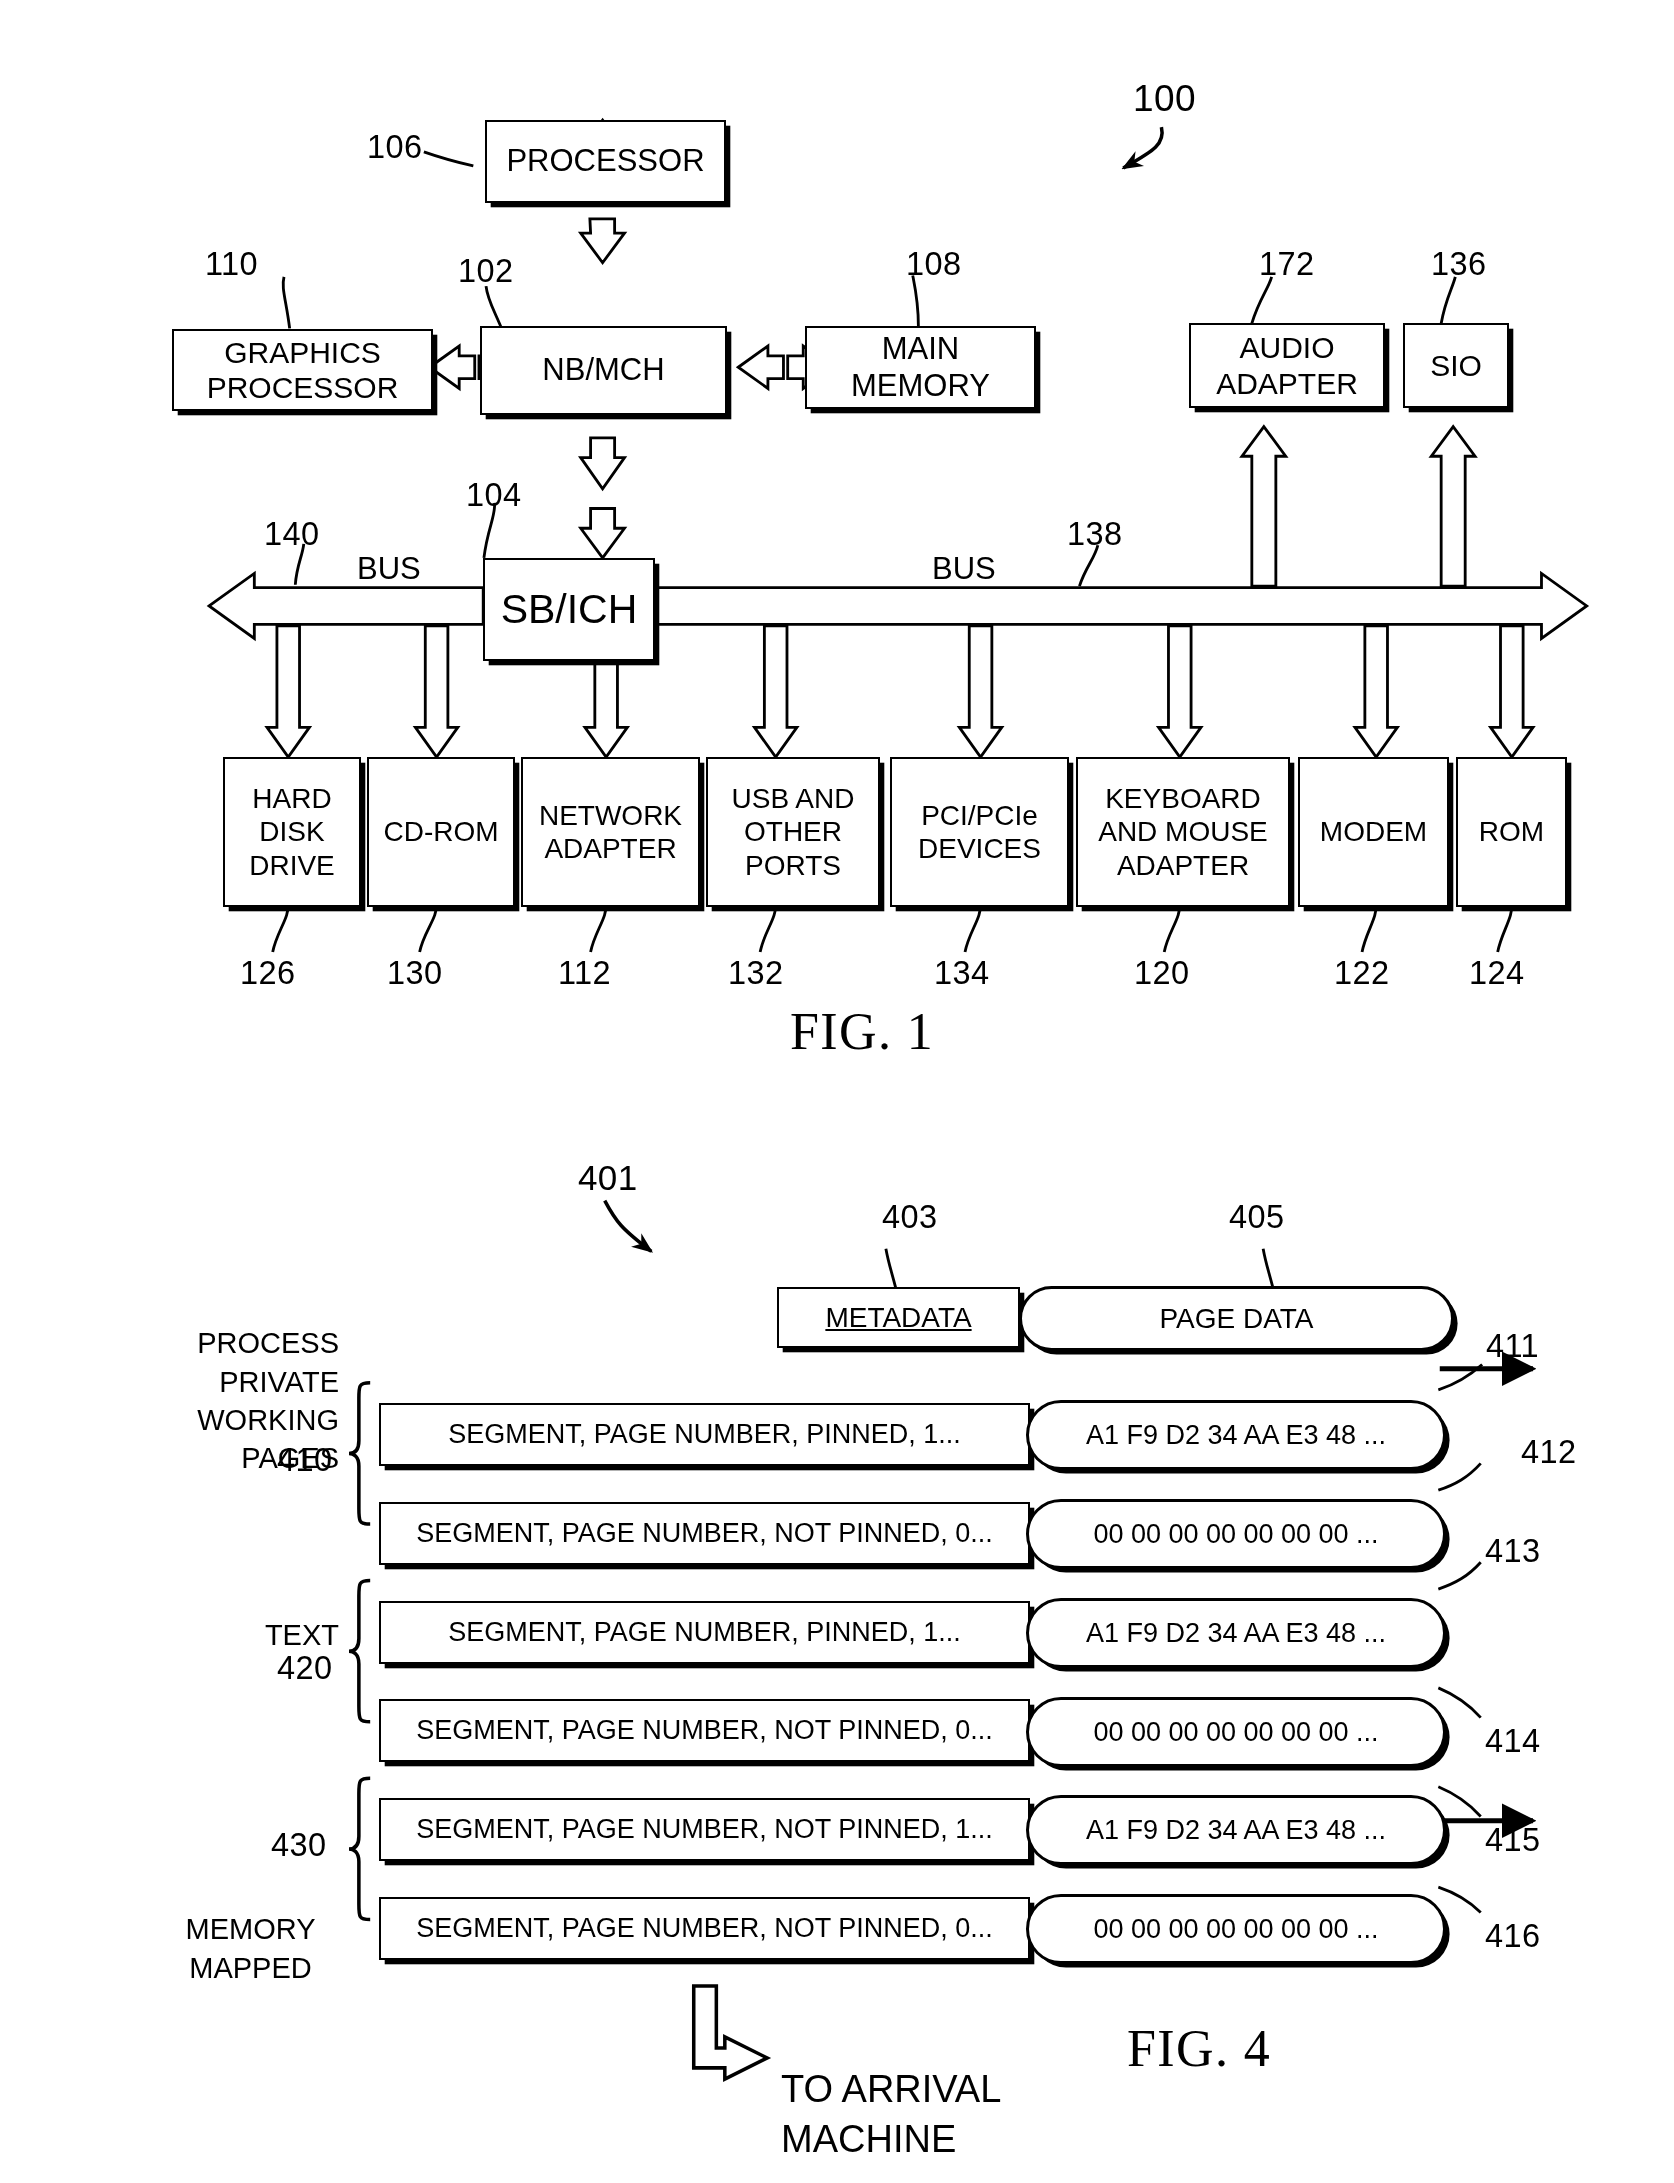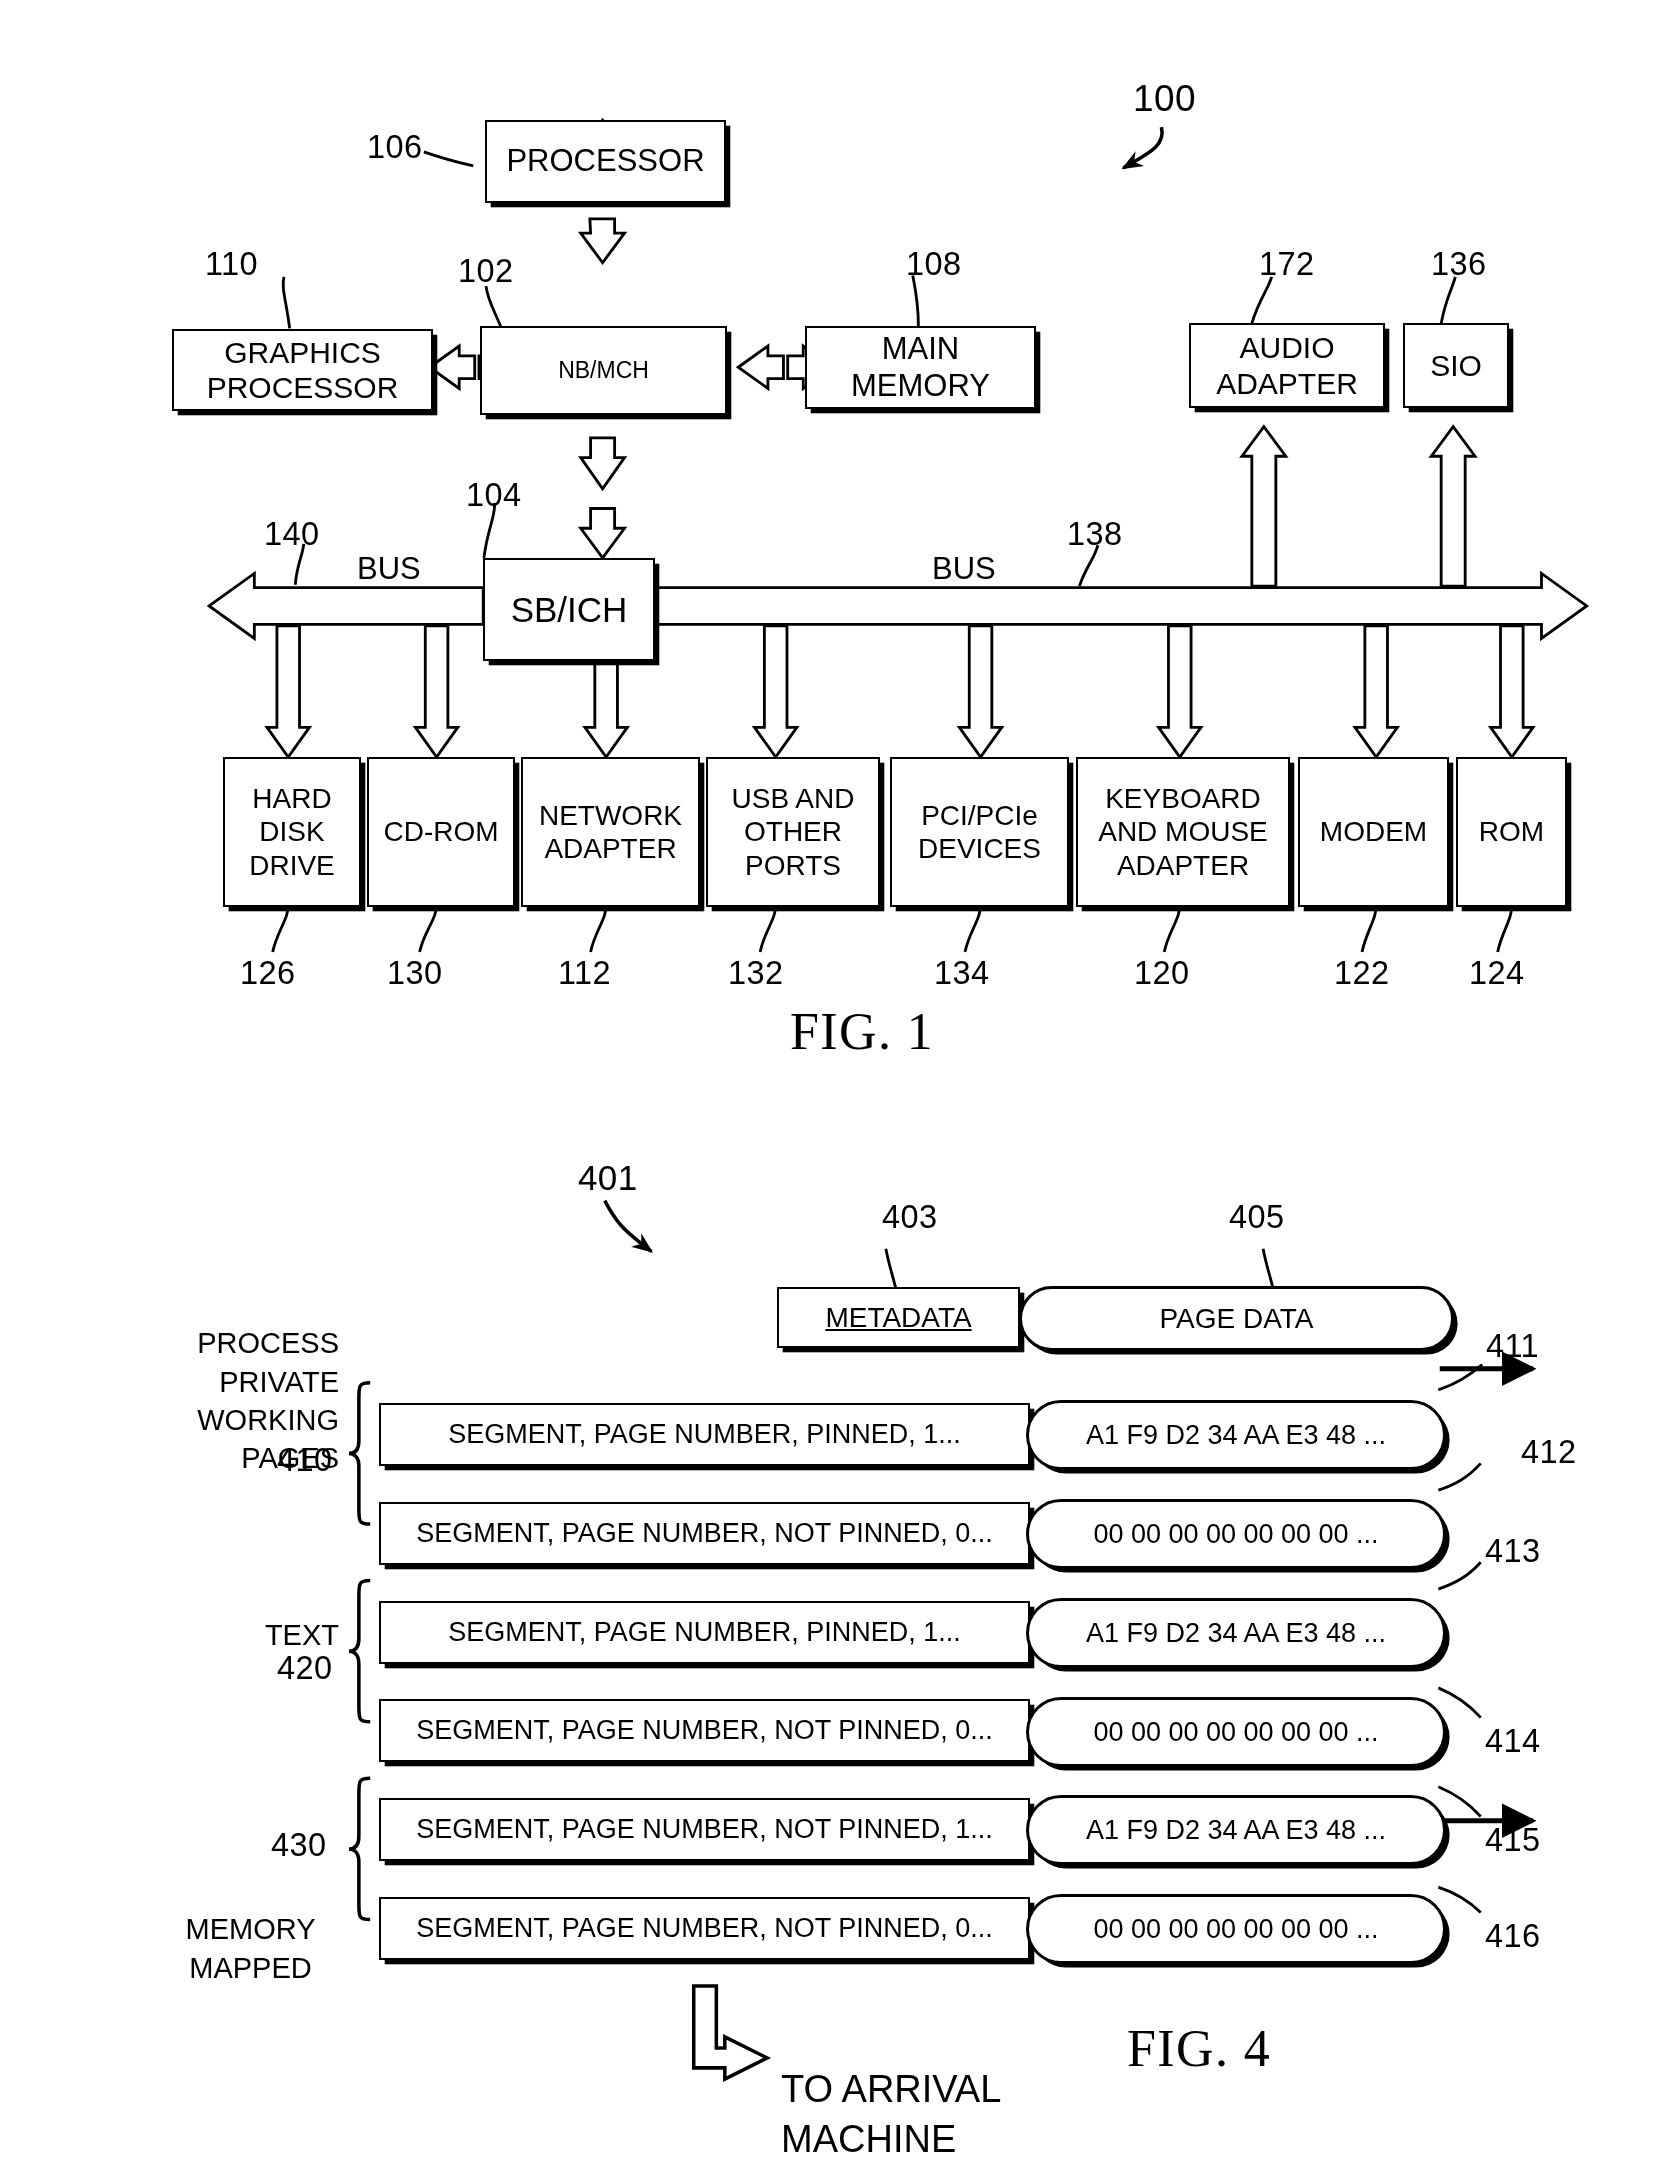--- a/index.html
+++ b/index.html
@@ -143,21 +143,21 @@
     <span>PROCESSOR</span>
   </div>
   <div class="ref" style="left:367px;top:129px;">106</div>
 
   <div class="box" style="left:172px;top:329px;width:257px;height:78px;font-size:30px;white-space:pre-line;">
     <span>GRAPHICS
 PROCESSOR</span>
   </div>
   <div class="ref" style="left:205px;top:246px;">110</div>
 
-  <div class="box" style="left:480px;top:326px;width:243px;height:85px;font-size:23px;">
+  <div class="box" style="left:480px;top:326px;width:243px;height:85px;font-size:31px;">
     <span>NB/MCH</span>
   </div>
   <div class="ref" style="left:458px;top:253px;">102</div>
 
   <div class="box" style="left:805px;top:326px;width:227px;height:79px;font-size:31px;white-space:pre-line;">
     <span>MAIN
 MEMORY</span>
   </div>
   <div class="ref" style="left:906px;top:246px;">108</div>
 
@@ -165,21 +165,21 @@
     <span>AUDIO
 ADAPTER</span>
   </div>
   <div class="ref" style="left:1259px;top:246px;">172</div>
 
   <div class="box" style="left:1403px;top:323px;width:102px;height:81px;font-size:30px;">
     <span>SIO</span>
   </div>
   <div class="ref" style="left:1431px;top:246px;">136</div>
 
-  <div class="box" style="left:483px;top:558px;width:168px;height:99px;font-size:35px;">
+  <div class="box" style="left:483px;top:558px;width:168px;height:99px;font-size:41px;">
     <span>SB/ICH</span>
   </div>
   <div class="ref" style="left:466px;top:477px;">104</div>
 
   <div class="lbl" style="left:357px;top:551px;font-size:31px;">BUS</div>
   <div class="ref" style="left:264px;top:516px;">140</div>
   <div class="lbl" style="left:932px;top:551px;font-size:31px;">BUS</div>
   <div class="ref" style="left:1067px;top:516px;">138</div>
 
   <div class="box" style="left:223px;top:757px;width:134px;height:146px;font-size:28px;white-space:pre-line;">

